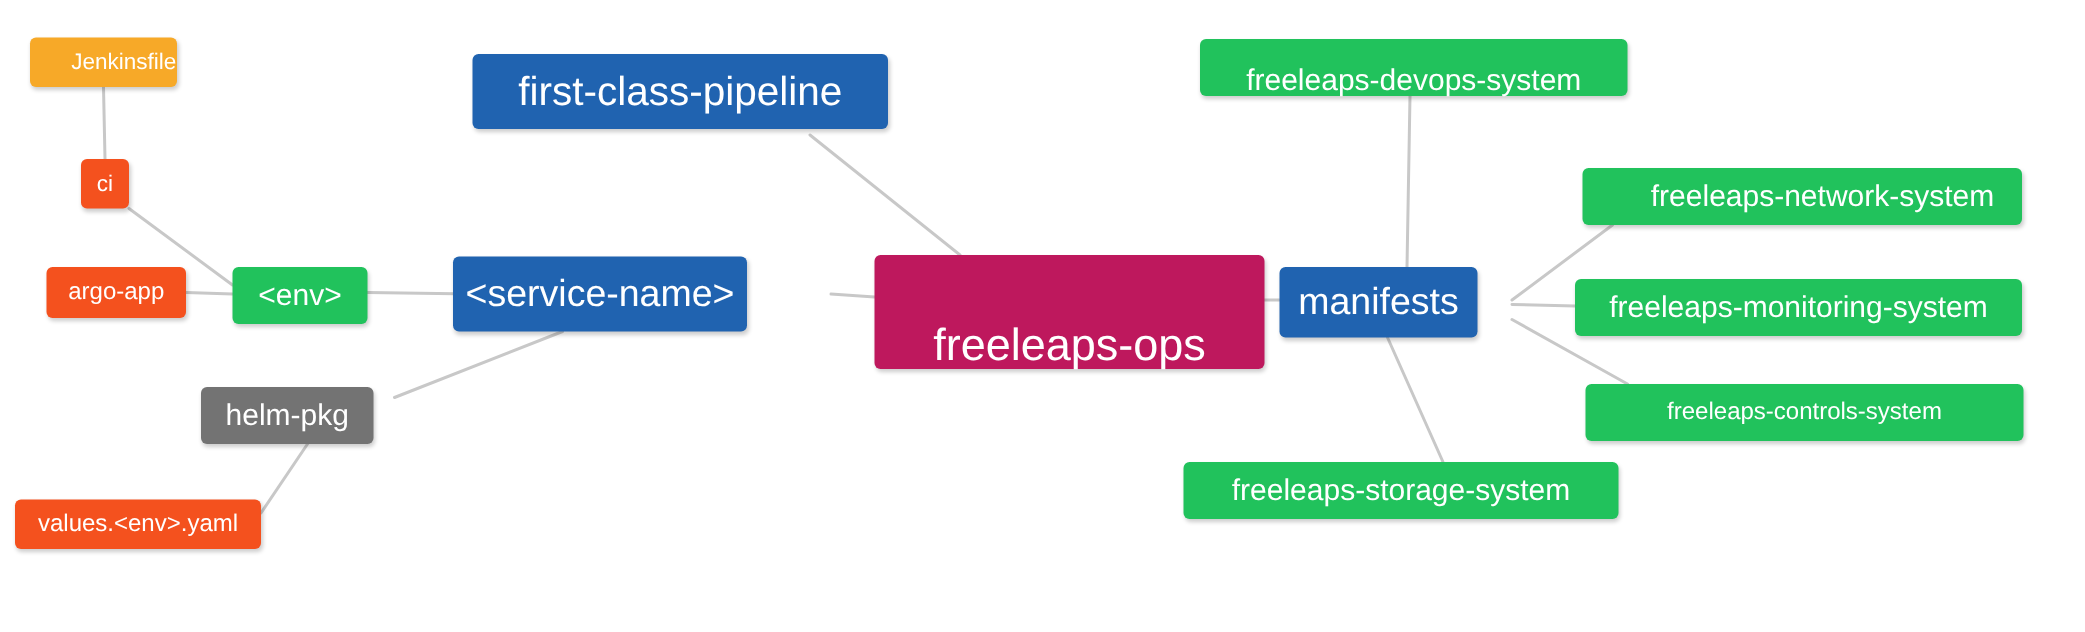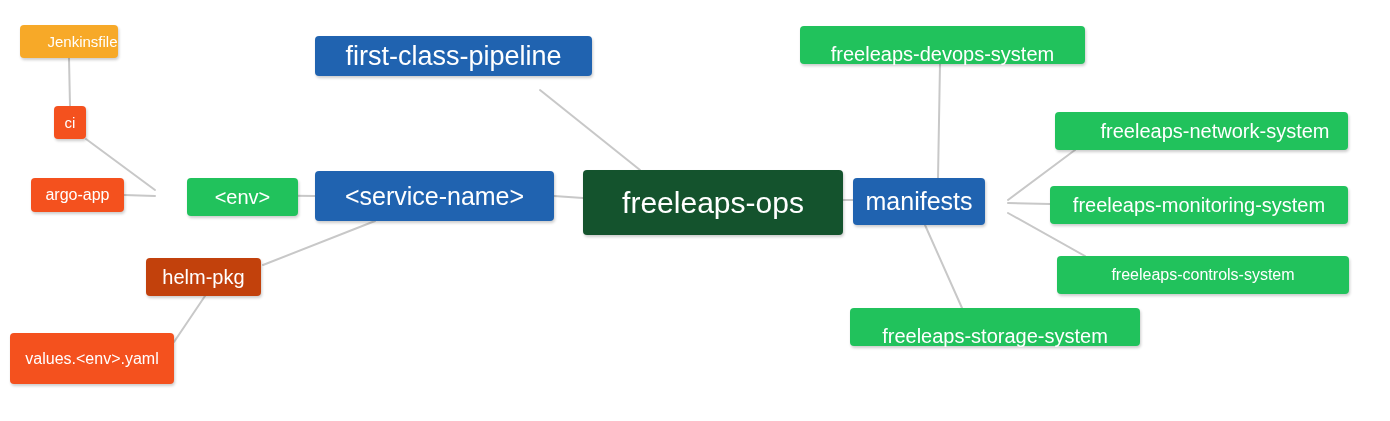--- a/index.html
+++ b/index.html
@@ -55,59 +55,59 @@
       <line x1="554" y1="196" x2="583" y2="198" stroke="#c8c8c8" stroke-width="2" stroke-linecap="round"></line>
       <line x1="540" y1="90" x2="640" y2="170" stroke="#c8c8c8" stroke-width="2" stroke-linecap="round"></line>
       <line x1="843" y1="200" x2="853" y2="200" stroke="#c8c8c8" stroke-width="2" stroke-linecap="round"></line>
       <line x1="938" y1="178" x2="940" y2="64" stroke="#c8c8c8" stroke-width="2" stroke-linecap="round"></line>
       <line x1="1008" y1="200" x2="1075" y2="150" stroke="#c8c8c8" stroke-width="2" stroke-linecap="round"></line>
       <line x1="1008" y1="203" x2="1050" y2="204" stroke="#c8c8c8" stroke-width="2" stroke-linecap="round"></line>
       <line x1="1008" y1="213" x2="1085" y2="256" stroke="#c8c8c8" stroke-width="2" stroke-linecap="round"></line>
       <line x1="925" y1="225" x2="962" y2="308" stroke="#c8c8c8" stroke-width="2" stroke-linecap="round"></line>
     </svg>
   <div id="node-layer">
-      <div class="node" style="left: 583px; top: 170px; width: 260px; height: 65px; background: #14532d; font-size: 30px;">
+      <div class="node" style="left: 583px; top: 170px; width: 260px; height: 76px; background: #be185d; font-size: 30px; align-items: flex-end;">
         <span>freeleaps-ops</span>
       </div>
-      <div class="node" style="left: 315px; top: 36px; width: 277px; height: 40px; background: rgb(32, 99, 176); font-size: 27px;">
+      <div class="node" style="left: 315px; top: 36px; width: 277px; height: 50px; background: rgb(32, 99, 176); font-size: 27px;">
         <span>first-class-pipeline</span>
       </div>
-      <div class="node" style="left: 315px; top: 171px; width: 239px; height: 50px; background: rgb(32, 99, 176); font-size: 25px;">
+      <div class="node" style="left: 302px; top: 171px; width: 196px; height: 50px; background: rgb(32, 99, 176); font-size: 25px;">
         <span>&lt;service-name&gt;</span>
       </div>
       <div class="node" style="left: 853px; top: 178px; width: 132px; height: 47px; background: rgb(32, 99, 176); font-size: 25px;">
         <span>manifests</span>
       </div>
-      <div class="node" style="left: 155px; top: 178px; width: 111px; height: 38px; background: rgb(33, 194, 92); font-size: 20px; margin-left: 32px;">
+      <div class="node" style="left: 155px; top: 178px; width: 90px; height: 38px; background: rgb(33, 194, 92); font-size: 20px;">
         <span>&lt;env&gt;</span>
       </div>
-      <div class="node" style="left: 146px; top: 258px; width: 115px; height: 38px; background: #c2410c; font-size: 20px;">
+      <div class="node" style="left: 134px; top: 258px; width: 115px; height: 38px; background: #737373; font-size: 20px;">
         <span>helm-pkg</span>
       </div>
       <div class="node" style="left: 20px; top: 25px; width: 98px; height: 33px; background: rgb(247, 169, 40); font-size: 15px; padding-left: 37px;">
         <span>Jenkinsfile</span>
       </div>
       <div class="node" style="left: 54px; top: 106px; width: 32px; height: 33px; background: rgb(244, 81, 30); font-size: 15px; text-align: center;">
         <span>ci</span>
       </div>
       <div class="node" style="left: 31px; top: 178px; width: 93px; height: 34px; background: rgb(244, 81, 30); font-size: 16px;">
         <span>argo-app</span>
       </div>
-      <div class="node" style="left: 10px; top: 333px; width: 164px; height: 51px; background: rgb(244, 81, 30); font-size: 16px; justify-content: center;">
+      <div class="node" style="left: 10px; top: 333px; width: 164px; height: 33px; background: rgb(244, 81, 30); font-size: 16px; justify-content: center;">
         <span>values.&lt;env&gt;.yaml</span>
       </div>
       <div class="node" style="left: 800px; top: 26px; width: 285px; height: 38px; background: rgb(33, 194, 92); font-size: 20px; align-items: flex-end;">
         <span>freeleaps-devops-system</span>
       </div>
       <div class="node" style="left: 1055px; top: 112px; width: 293px; height: 38px; background: rgb(33, 194, 92); font-size: 20px; padding-left: 37px;">
         <span>freeleaps-network-system</span>
       </div>
       <div class="node" style="left: 1050px; top: 186px; width: 298px; height: 38px; background: rgb(33, 194, 92); font-size: 20px;">
         <span>freeleaps-monitoring-system</span>
       </div>
       <div class="node" style="left: 1057px; top: 256px; width: 292px; height: 38px; background: rgb(33, 194, 92); font-size: 16px;">
         <span>freeleaps-controls-system</span>
       </div>
-      <div class="node" style="left: 850px; top: 308px; width: 290px; height: 38px; background: rgb(33, 194, 92); font-size: 20px; align-items: flex-end;">
+      <div class="node" style="left: 789px; top: 308px; width: 290px; height: 38px; background: rgb(33, 194, 92); font-size: 20px;">
         <span>freeleaps-storage-system</span>
       </div>
     </div>
 </div>
 
 </body></html>

